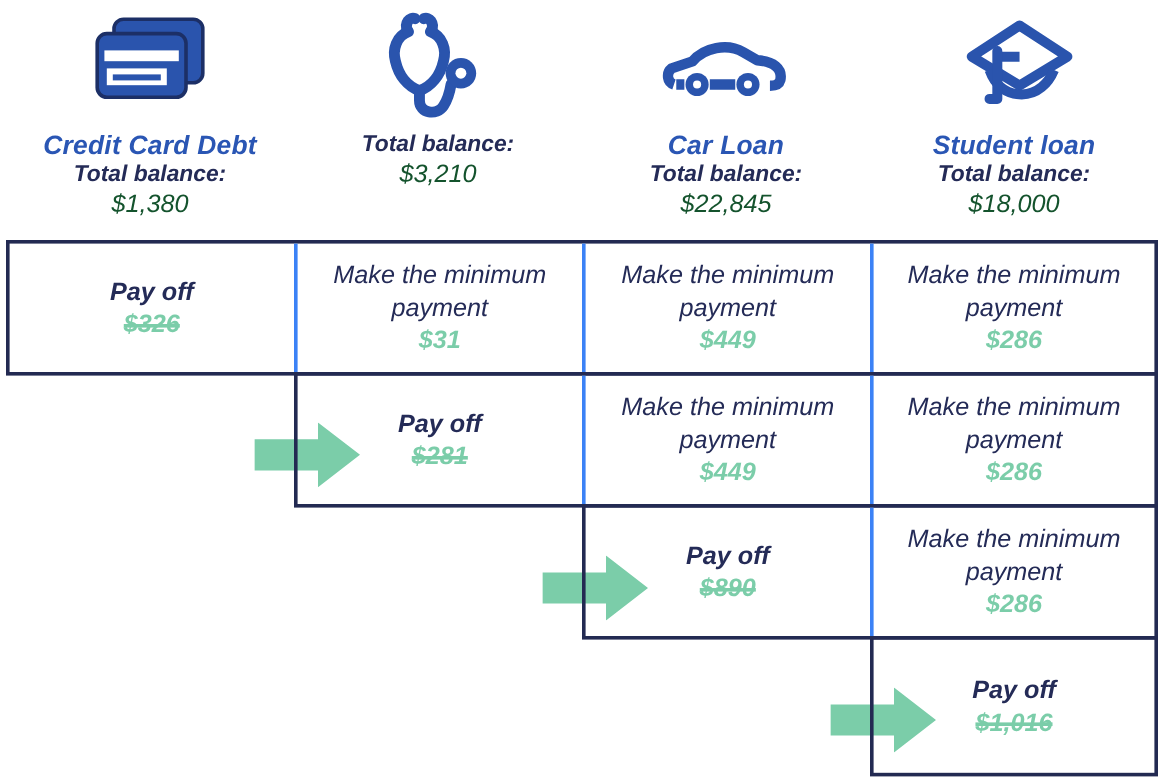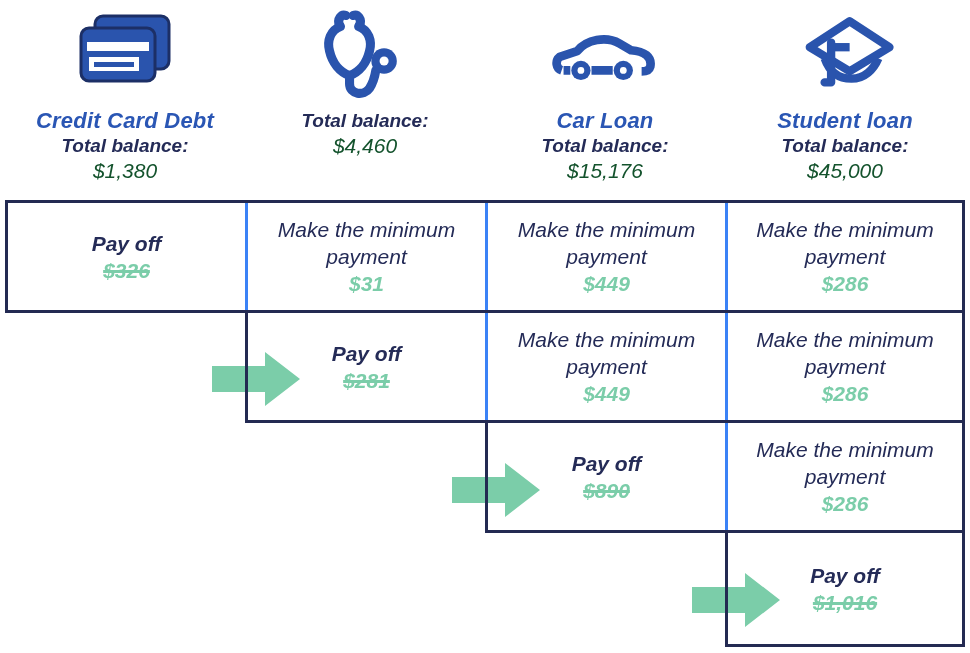--- a/index.html
+++ b/index.html
@@ -61,52 +61,52 @@
           <path d="M28,20 C17,24 13,36 16,47 C19,60 27,70 38,74 C49,70 57,60 60,47 C63,36 59,24 48,20"></path>
           <path d="M27,19 C24,12 29,6 34,8"></path>
           <path d="M49,19 C52,12 47,6 42,8"></path>
           <path d="M38,74 L38,83 C38,95 54,97 60,88 C64,82 66,74 67,68"></path>
         </g>
         <circle cx="76" cy="58" r="14" fill="#2a54ad"></circle>
         <circle cx="76" cy="58" r="5" fill="#ffffff"></circle>
       </svg>
     </div>
     <div class="bal-label">Total balance:</div>
-    <div class="bal-amount">$4,460</div>
+    <div class="bal-amount">$3,210</div>
   </div>
 
   <div class="col-head" style="left:485px">
     <div class="icon-box">
       <svg width="106" height="60" viewBox="0 0 110 62" aria-hidden="true">
         <path d="M10,46 C4,44 3,36 8,32 L26,26 C36,14 56,10 70,18 L82,25 C96,26 104,32 102,42 C101,46 97,47 93,47 M12,46 L19,46 M41,46 L63,46" fill="none" stroke="#2a54ad" stroke-width="9" stroke-linejoin="round"></path>
         <circle cx="30" cy="46" r="10" fill="#2a54ad"></circle>
           <circle cx="30" cy="46" r="3.5" fill="#ffffff"></circle>
         <circle cx="74" cy="46" r="10" fill="#2a54ad"></circle>
           <circle cx="74" cy="46" r="3.5" fill="#ffffff"></circle>
       </svg>
     </div>
     <div class="debt-title">Car Loan</div>
     <div class="bal-label">Total balance:</div>
-    <div class="bal-amount">$15,176</div>
+    <div class="bal-amount">$22,845</div>
   </div>
 
   <div class="col-head" style="left:725px">
     <div class="icon-box">
       <svg width="102" height="88" viewBox="0 0 110 95" aria-hidden="true">
         <g fill="none" stroke="#2a54ad" stroke-width="9" stroke-linejoin="round">
           <path d="M60,10 L103,38 L60,64 L17,38 Z"></path>
           <path d="M60,38 L38,38"></path>
           <path d="M33,50 C38,64 48,72 62,72 C76,72 86,62 91,50"></path>
           <path d="M40,33 L40,76 L33,76" stroke-linecap="round"></path>
         </g>
       </svg>
     </div>
     <div class="debt-title">Student loan</div>
     <div class="bal-label">Total balance:</div>
-    <div class="bal-amount">$45,000</div>
+    <div class="bal-amount">$18,000</div>
   </div>
 
   <svg class="arrow" style="left:212px;top:352px" width="88" height="54" viewBox="0 0 88 54">
     <polygon points="0,14 53,14 53,0 88,27 53,54 53,40 0,40" fill="#7bcda9"></polygon>
   </svg>
   <svg class="arrow" style="left:452px;top:463px" width="88" height="54" viewBox="0 0 88 54">
     <polygon points="0,14 53,14 53,0 88,27 53,54 53,40 0,40" fill="#7bcda9"></polygon>
   </svg>
   <svg class="arrow" style="left:692px;top:573px" width="88" height="54" viewBox="0 0 88 54">
     <polygon points="0,14 53,14 53,0 88,27 53,54 53,40 0,40" fill="#7bcda9"></polygon>

